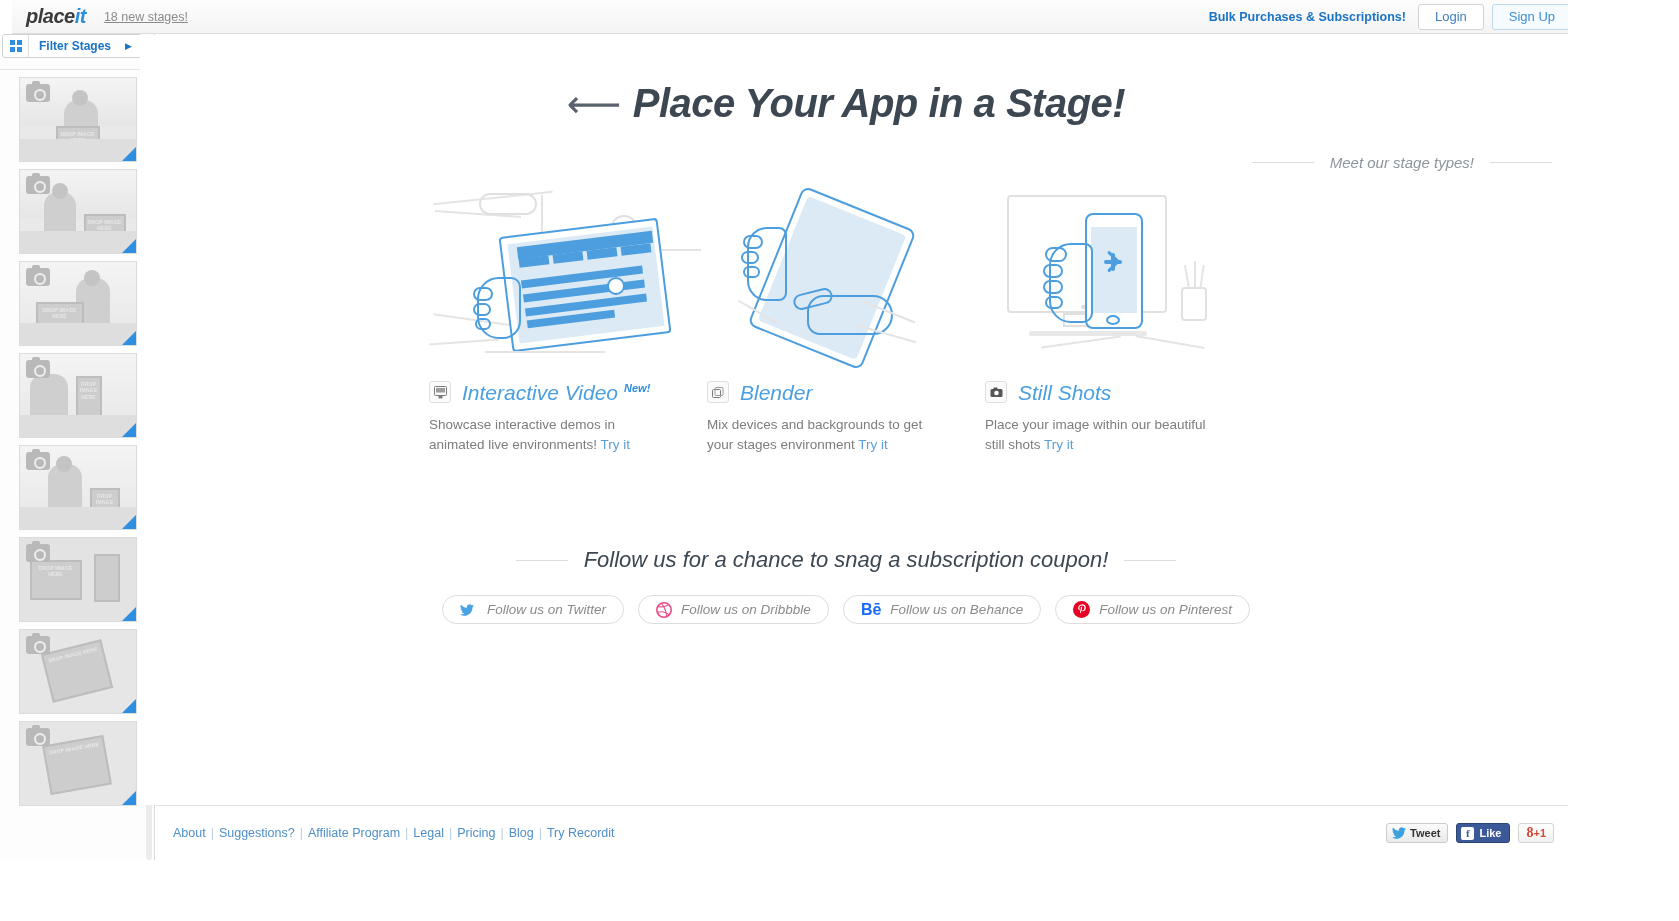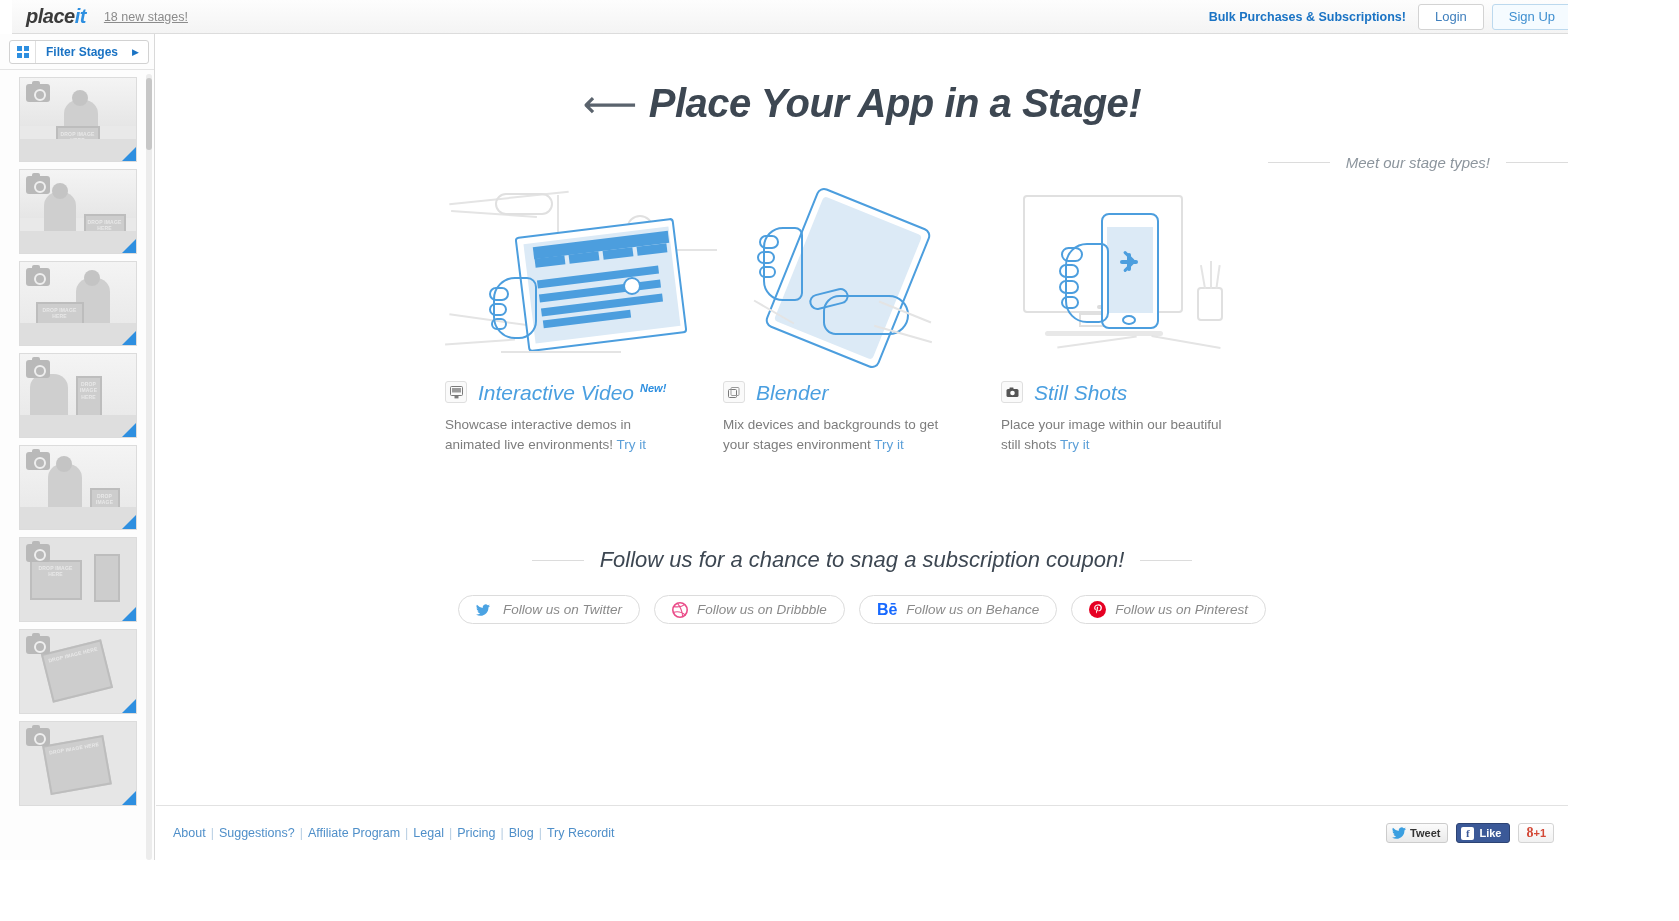--- a/index.html
+++ b/index.html
@@ -33,21 +33,21 @@
     border:1px solid #d3d3d3; border-radius:3px; margin-right:8px; cursor:pointer;
   }
   .hbtn.signup { border-color:#bcd9ee; background:#f5fbff; color:#3f8fd0; }
 
   
   .sidebar {
     position:absolute; left:0; top:34px; width:155px; height:826px;
     background:#fdfdfd; border-right:1px solid #d9d9d9;
   }
   .filterbar {
-    height:36px; display:flex; align-items:center; padding-left:9px;
+    height:36px; display:flex; padding-left:2px;
     background:#fdfdfd; border-bottom:1px solid #e4e4e4;
   }
   .filter-box {
     display:flex; align-items:center; height:24px;
     border:1px solid #d2d2d2; border-radius:3px; background:#fff; cursor:pointer;
   }
   .grid-icon {
     width:26px; height:22px; display:flex; align-items:center; justify-content:center;
     border-right:1px solid #e0e0e0;
   }
@@ -92,21 +92,21 @@
   .sc-device span {
     display:block; text-align:center; color:#e8e8e8; font-size:5px; font-weight:bold;
     line-height:1.25; padding-top:3px; letter-spacing:0.2px;
   }
   .sc-desk { position:absolute; left:0; bottom:0; right:0; height:26%; background:#dedede; }
 
   .scrolltrack { position:absolute; right:2px; top:40px; width:6px; height:786px; background:#ececec; border-radius:3px; }
   .scrollthumb { position:absolute; right:2px; top:44px; width:6px; height:72px; background:#c7c7c7; border-radius:3px; }
 
   
-  .main { position:absolute; left:156px; top:35px; width:1412px; height:770px; background:#fff; }
+  .main { position:absolute; left:140px; top:35px; width:1412px; height:770px; background:#fff; }
   .hero {
     margin-top:46px; text-align:center;
     font-size:40px; font-weight:bold; font-style:italic; color:#3d4752; letter-spacing:-0.5px;
   }
   .hero .arrow { font-weight:normal; font-style:normal; color:#5a636d; margin-right:12px; font-size:38px; }
 
   .divider-line {
     display:flex; align-items:center; justify-content:flex-end; margin-top:28px;
   }
   .divider-line .rule { width:62px; height:1px; background:#dcdcdc; }

